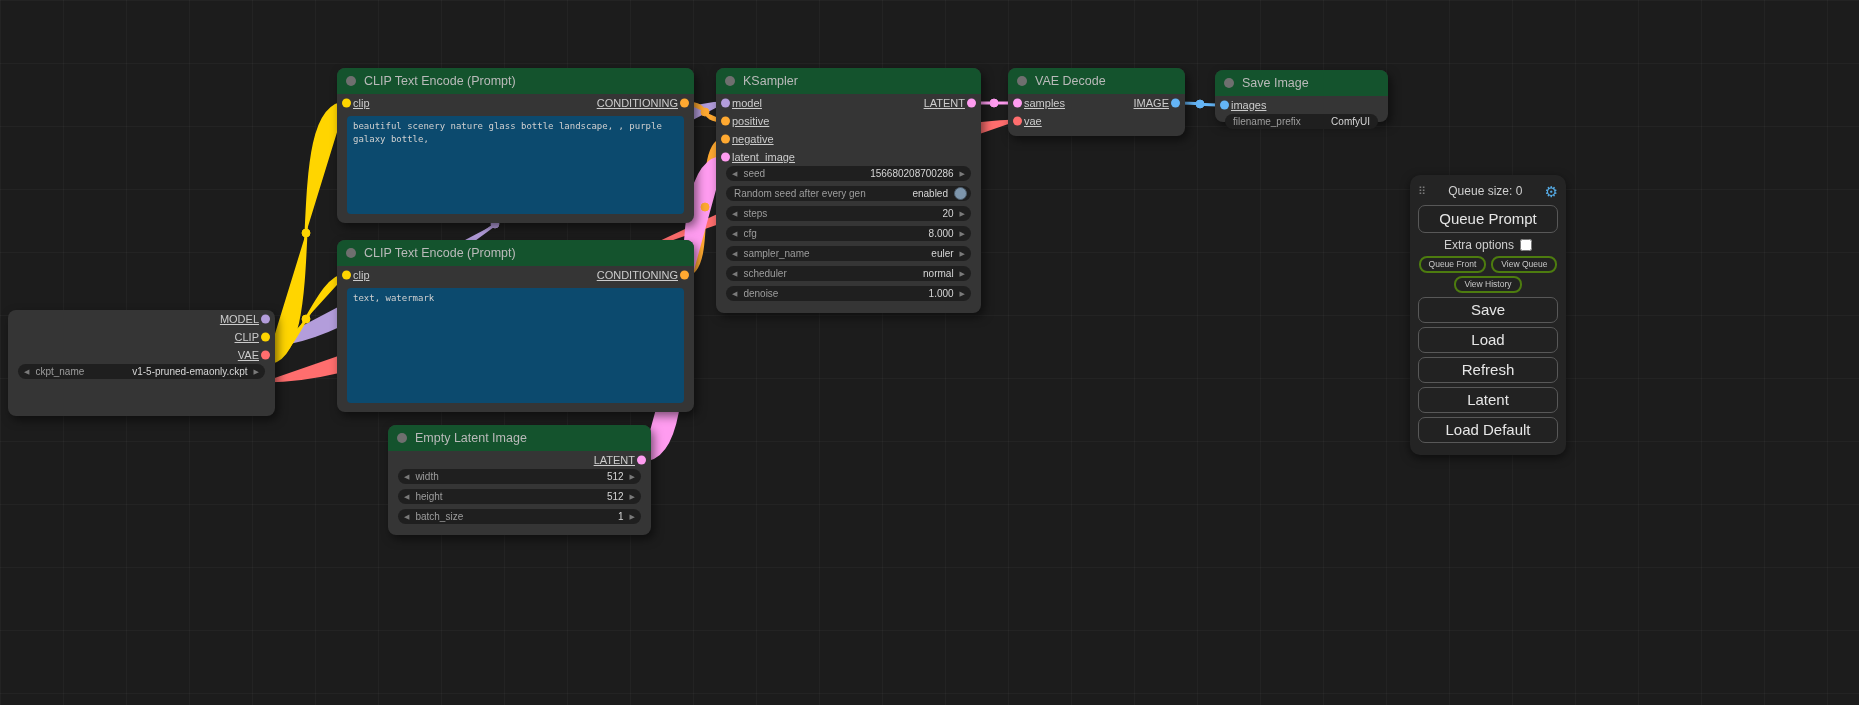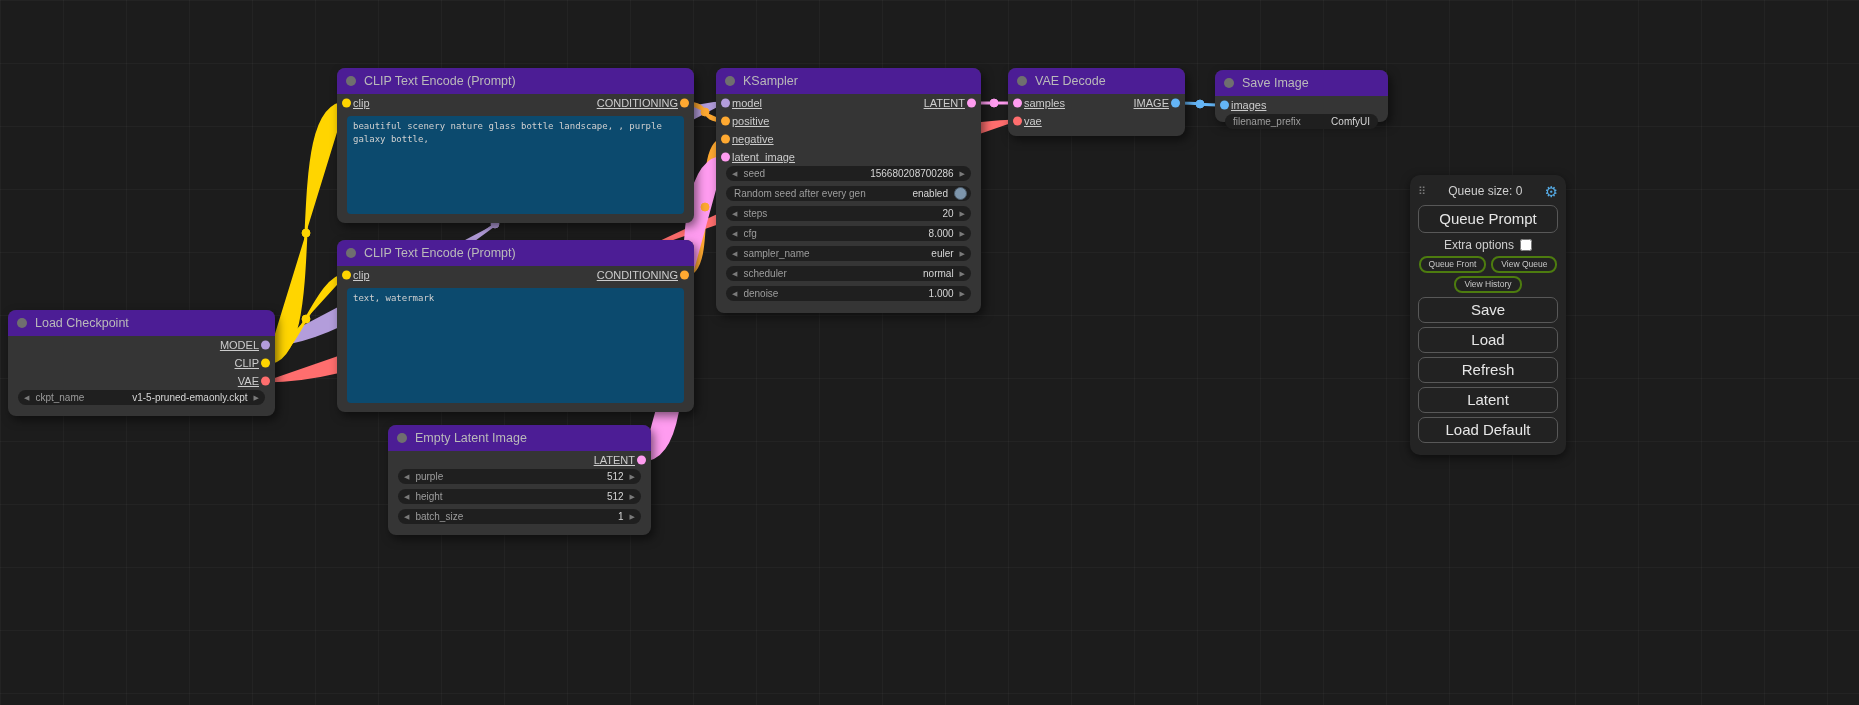--- a/index.html
+++ b/index.html
@@ -10,21 +10,21 @@
       linear-gradient(rgba(255,255,255,0.03) 1px, transparent 1px),
       linear-gradient(90deg, rgba(255,255,255,0.03) 1px, transparent 1px);
     background-size:63px 63px;
     font-family:"Liberation Sans", sans-serif;
   }
   #wires { position:absolute; left:0; top:0; z-index:1; }
   .wire { fill:none; stroke-width:3; stroke-linecap:round; }
 
   .node { position:absolute; z-index:2; background:#353535; border-radius:8px;
           box-shadow:3px 4px 10px rgba(0,0,0,0.5); display:flex; flex-direction:column; }
-  .ntitle { height:26px; flex:none; background:#4c1d95; border-radius:8px 8px 0 0;
+  .ntitle { height:26px; flex:none; background:#14532d; border-radius:8px 8px 0 0;
             display:flex; align-items:center; gap:8px; padding:0 9px; }
   .tdot { width:10px; height:10px; border-radius:50%; background:#6f6f6f; flex:none; }
   .ttext { font-size:12.5px; color:#bababa; white-space:nowrap; }
 
   .prow { position:relative; height:18px; flex:none; display:flex; align-items:center;
           padding:0 16px; font-size:11px; color:#cccccc;text-decoration:underline; }
   .pin-label { margin-right:auto; }
   .pout-label { margin-left:auto; }
   .pdot { position:absolute; width:9px; height:9px; border-radius:50%; top:50%; transform:translateY(-50%); }
   .pdot.in { left:5px; }
@@ -90,24 +90,20 @@
     <circle class="s-clip" cx="306" cy="319" r="4"></circle>
     <circle class="s-vae" cx="641" cy="251" r="4"></circle>
     <circle class="s-cond" cx="705" cy="112" r="4"></circle>
     <circle class="s-cond" cx="705" cy="207" r="4"></circle>
     <circle class="s-latent" cx="683" cy="308" r="4"></circle>
     <circle class="s-latent" cx="994" cy="103" r="4"></circle>
     <circle class="s-image" cx="1200" cy="104" r="4"></circle>
   </svg>
 
   <div class="node" style="left:8px;top:310px;width:267px;height:106px">
-    <div class="ntitle">
-      <span class="tdot"></span>
-      <span class="ttext">Load Checkpoint</span>
-    </div>
     <div class="prow">
       <span class="pout-label">MODEL</span>
       <span class="pdot out c-model"></span>
     </div>
     <div class="prow">
       <span class="pout-label">CLIP</span>
       <span class="pdot out c-clip"></span>
     </div>
     <div class="prow">
       <span class="pout-label">VAE</span>
@@ -153,21 +149,21 @@
     <div class="ntitle">
       <span class="tdot"></span>
       <span class="ttext">Empty Latent Image</span>
     </div>
     <div class="prow">
       <span class="pout-label">LATENT</span>
       <span class="pdot out c-latent"></span>
     </div>
     <div class="widget">
       <span class="arr">◀</span>
-      <span class="wlabel">purple</span>
+      <span class="wlabel">width</span>
       <span class="wvalue">512</span>
       <span class="arr">▶</span>
     </div>
     <div class="widget">
       <span class="arr">◀</span>
       <span class="wlabel">height</span>
       <span class="wvalue">512</span>
       <span class="arr">▶</span>
     </div>
     <div class="widget">

